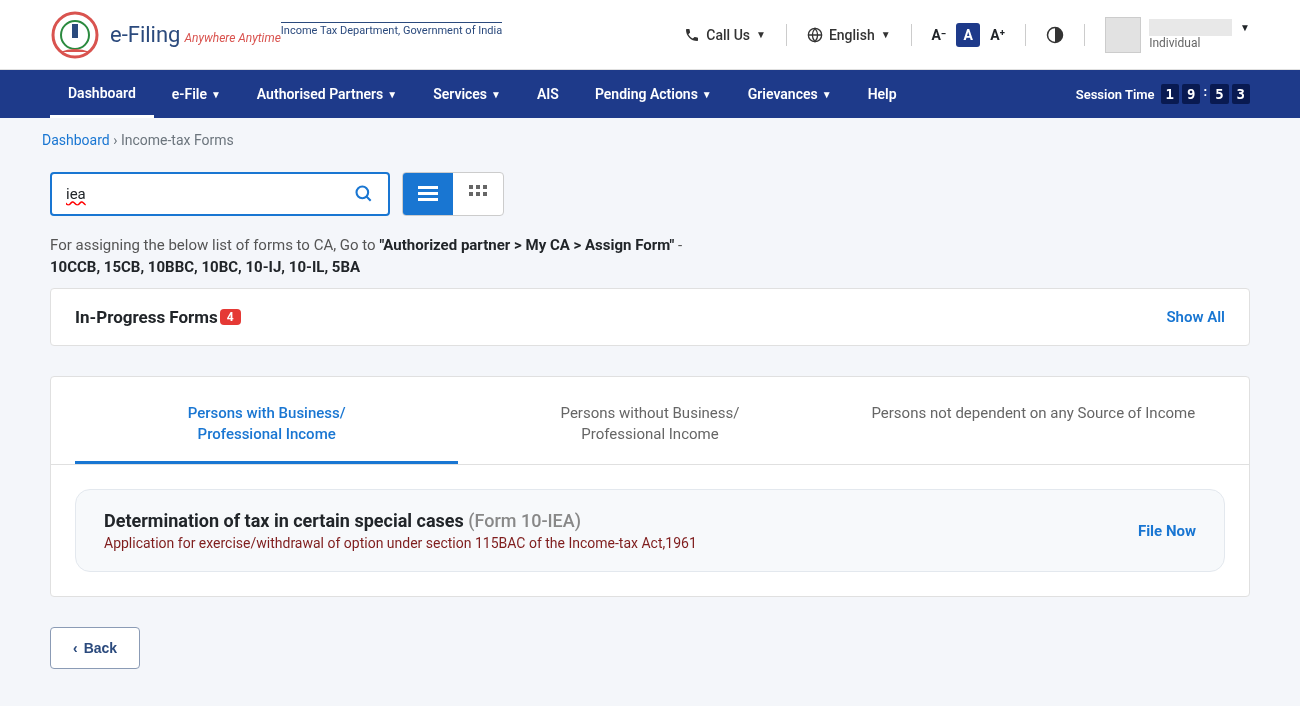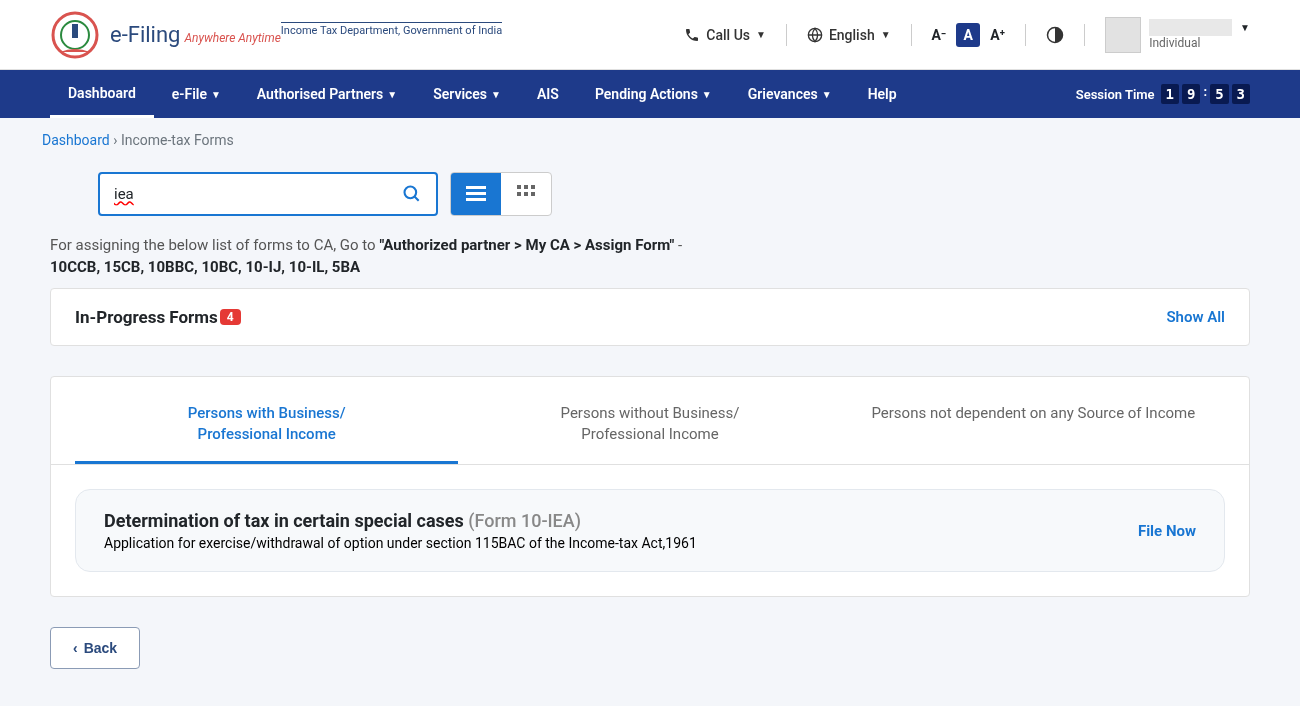--- a/index.html
+++ b/index.html
@@ -31,39 +31,39 @@
 .session-time { display: flex; align-items: center; gap: 6px; font-size: 13px; font-weight: 600; }
 .session-digits { display: flex; gap: 3px; }
 .session-box { background: #091a51; padding: 2px 5px; border-radius: 2px; font-family: monospace; font-size: 14px; }
 .session-colon { font-weight: bold; }
 .breadcrumb { padding: 14px 42px; font-size: 14px; color: #6c757d; }
 .breadcrumb a { color: #1976d2; text-decoration: none; cursor: pointer; }
 .page { padding: 0 50px 40px; }
 .title-row { display: flex; align-items: center; justify-content: space-between; margin-bottom: 20px; margin-top: 10px; }
 .page-title { font-size: 30px; font-weight: 700; color: #212529; }
 .search-wrap { display: flex; align-items: center; gap: 12px; }
-.search-box { border: 2px solid #1976d2; border-radius: 4px; display: flex; align-items: center; width: 340px; height: 44px; padding: 0 14px; background: #fff; margin-left: 48px; }
+.search-box { border: 2px solid #1976d2; border-radius: 4px; display: flex; align-items: center; width: 340px; height: 44px; padding: 0 14px; background: #fff; }
 .view-toggle { border: 1px solid #ccc; border-radius: 4px; display: flex; overflow: hidden; background: #fff; }
 .view-btn { width: 50px; height: 42px; display: inline-flex; align-items: center; justify-content: center; cursor: pointer; }
 .view-btn.active { background: #1976d2; color: #fff; }
 .assign-note { color: #555; font-size: 15px; margin-bottom: 4px; }
 .assign-note b { font-weight: 700; color: #212529; }
 .form-codes { font-weight: 700; color: #212529; font-size: 15px; margin-bottom: 12px; }
 .card { background: #fff; border: 1px solid #e0e0e0; border-radius: 4px; margin-bottom: 30px; }
 .inprogress-row { display: flex; align-items: center; justify-content: space-between; padding: 18px 24px; }
 .inprogress-label { font-size: 17px; font-weight: 700; display: flex; align-items: center; gap: 2px; }
 .badge { background: #e53935; color: #fff; font-size: 12px; font-weight: 700; border-radius: 4px; padding: 1px 7px; }
 .showall { color: #1976d2; font-weight: 600; cursor: pointer; font-size: 15px; }
 .tabs { display: flex; border-bottom: 1px solid #e0e0e0; padding: 0 24px; margin-top: 10px; }
 .tab { flex: 1; text-align: center; padding: 16px 10px; cursor: pointer; color: #666; font-size: 15px; line-height: 1.4; }
 .tab.active { color: #1976d2; border-bottom: 3px solid #1976d2; font-weight: 500; }
 .form-card { margin: 24px; background: #f7f9fb; border: 1px solid #e3e8ee; border-radius: 15px; padding: 20px 28px; display: flex; align-items: center; justify-content: space-between; }
 .form-title { font-size: 18px; font-weight: 700; color: #212529; margin-bottom: 4px; }
 .form-title .form-name { color: #888; font-weight: 500; }
-.form-desc { color: #000000; font-size: 14px; }
+.form-desc { color: #7f1d1d; font-size: 14px; }
 .file-now { color: #1976d2; font-weight: 700; cursor: pointer; font-size: 15px; }
 .back-btn { border: 1px solid #8b9bb5; background: #fff; color: #2b4a7d; font-weight: 700; padding: 12px 22px; border-radius: 4px; cursor: pointer; display: inline-flex; align-items: center; gap: 6px; font-size: 14px; }
 .chevron { font-size: 10px; }
 .search-underline { text-decoration: underline; text-decoration-color: red; text-decoration-style: wavy; }
 </style>
 </head>
 <body>
 
 <div class="topbar">
   <div class="logo-block">

